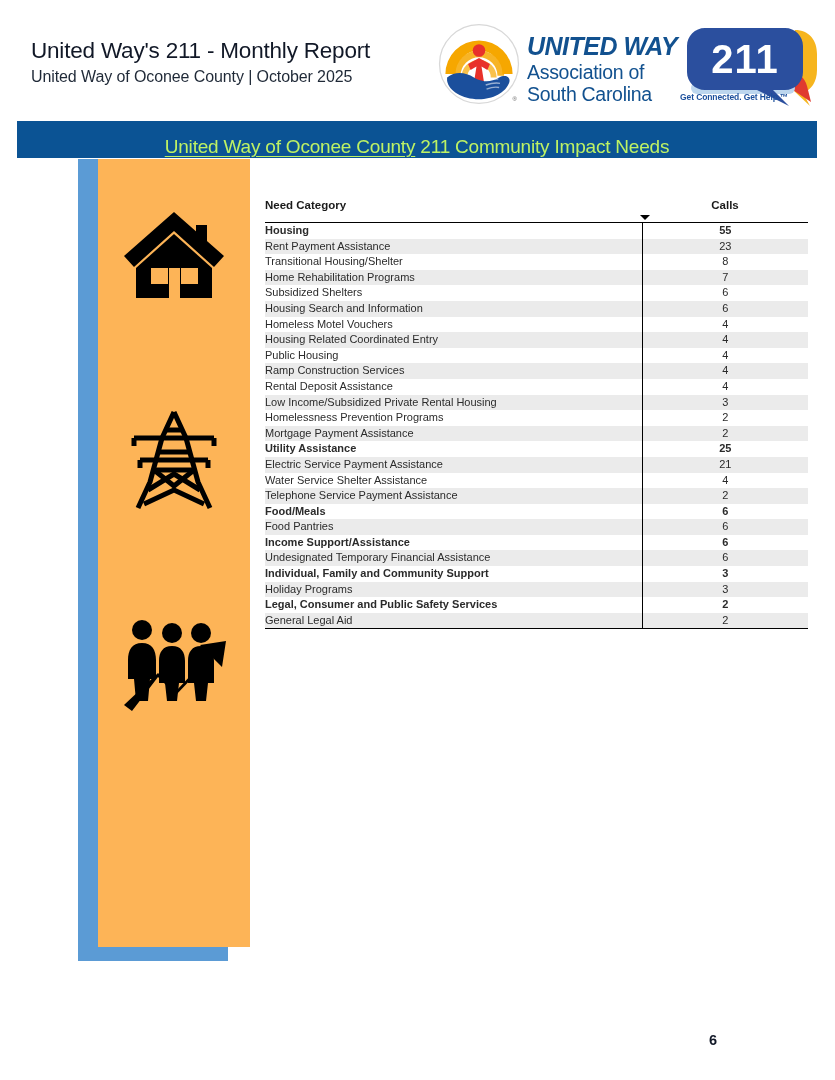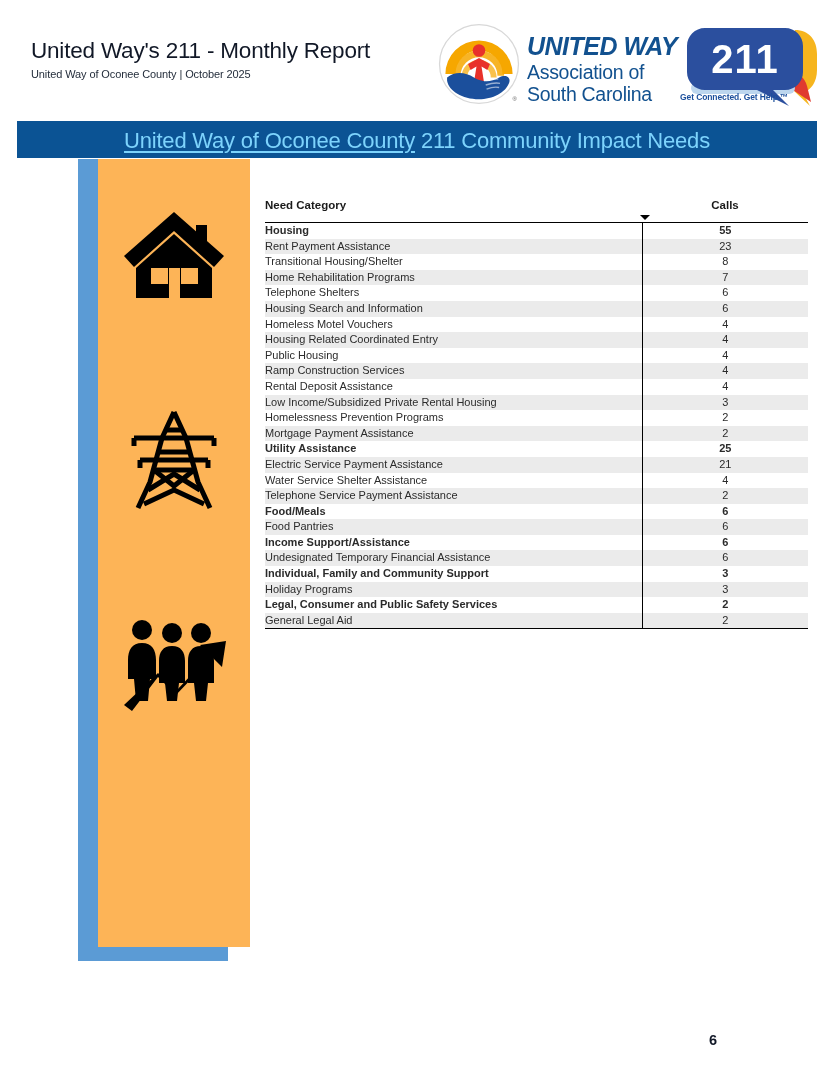--- a/index.html
+++ b/index.html
@@ -11,21 +11,21 @@
   }
   .page { position: relative; width: 745px; height: 1080px; background:#fff; }
 
   
   .header-title-block { position:absolute; left:31px; top:38px; }
   .report-title {
     font-size: 22.5px; font-weight: 400; color:#111827;
     letter-spacing: -0.2px; line-height: 1.15; white-space: nowrap;
   }
   .report-sub {
-    font-size: 11px; font-weight: 400; color:#1f2937;
+    font-size: 16px; font-weight: 400; color:#1f2937;
     margin-top: 4px; white-space: nowrap; letter-spacing: -0.1px;
   }
 
   
   .logo-lockup { position:absolute; left:437px; top:18px; width:390px; height:100px; }
 
   .uw-emblem { position:absolute; left:0px; top:4px; width:84px; height:84px; }
   .uw-wordmark { position:absolute; left:90px; top:16px; }
   .uw-line1 {
     font-size: 25px; font-weight: 700; color:#12518f;
@@ -43,23 +43,23 @@
     text-align:left; font-size:8.5px; font-weight:700;
     color:#1b4f9c; letter-spacing:-0.1px; white-space:nowrap;
   }
 
   
   .banner {
     position:absolute; left:17px; top:121px; width:800px; height:37px;
     background:#0b5394;
   }
   .banner-text {
-    position:absolute; left:0; right:0; top:7px;
-    text-align:center; color:#7dd3fc;
-    font-size:22px; font-weight:400; letter-spacing:-0.2px;
+    position:absolute; left:0; right:0; top:15px;
+    text-align:center; color:#bef264;
+    font-size:19px; font-weight:400; letter-spacing:-0.2px;
     white-space:nowrap;
   }
   .banner-text .underlined { text-decoration: underline; text-underline-offset: 3px; }
 
   
   .panel-blue {
     position:absolute; left:78px; top:159px; width:150px; height:802px;
     background:#5b9bd5;
   }
   .panel-orange {
@@ -235,21 +235,21 @@
           </tr>
           <tr class="sub">
             <td class="c-label">Transitional Housing/Shelter</td>
             <td class="c-val">8</td>
           </tr>
           <tr class="sub shaded">
             <td class="c-label">Home Rehabilitation Programs</td>
             <td class="c-val">7</td>
           </tr>
           <tr class="sub">
-            <td class="c-label">Telephone Shelters</td>
+            <td class="c-label">Subsidized Shelters</td>
             <td class="c-val">6</td>
           </tr>
           <tr class="sub shaded">
             <td class="c-label">Housing Search and Information</td>
             <td class="c-val">6</td>
           </tr>
           <tr class="sub">
             <td class="c-label">Homeless Motel Vouchers</td>
             <td class="c-val">4</td>
           </tr>

